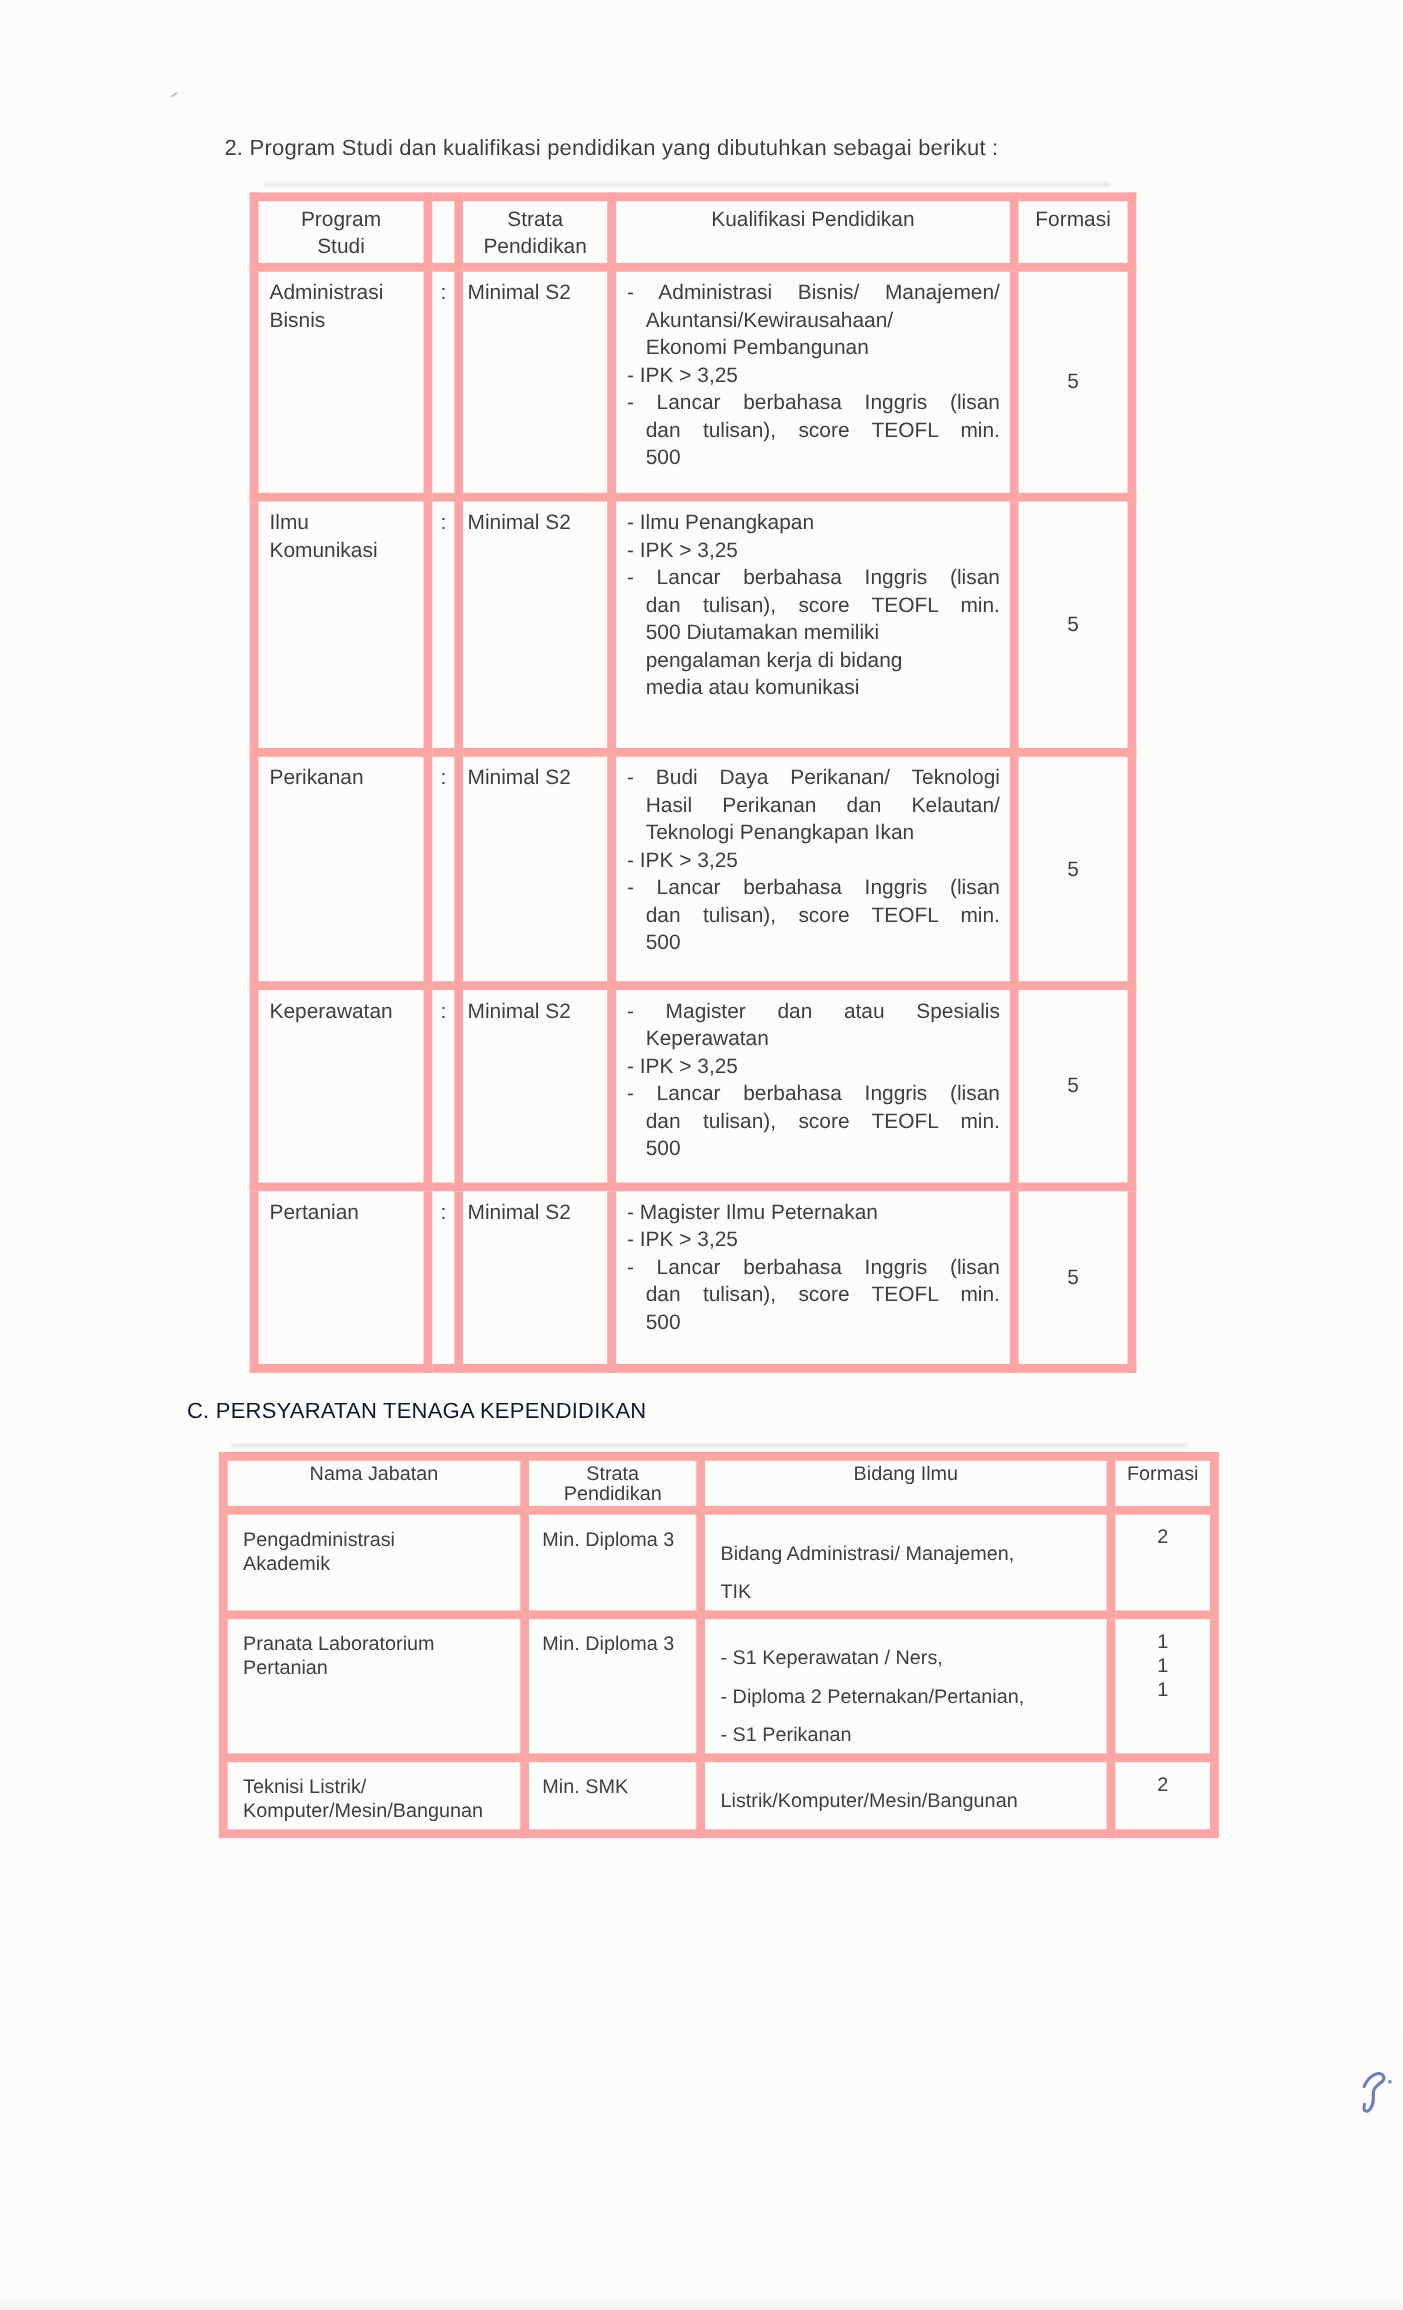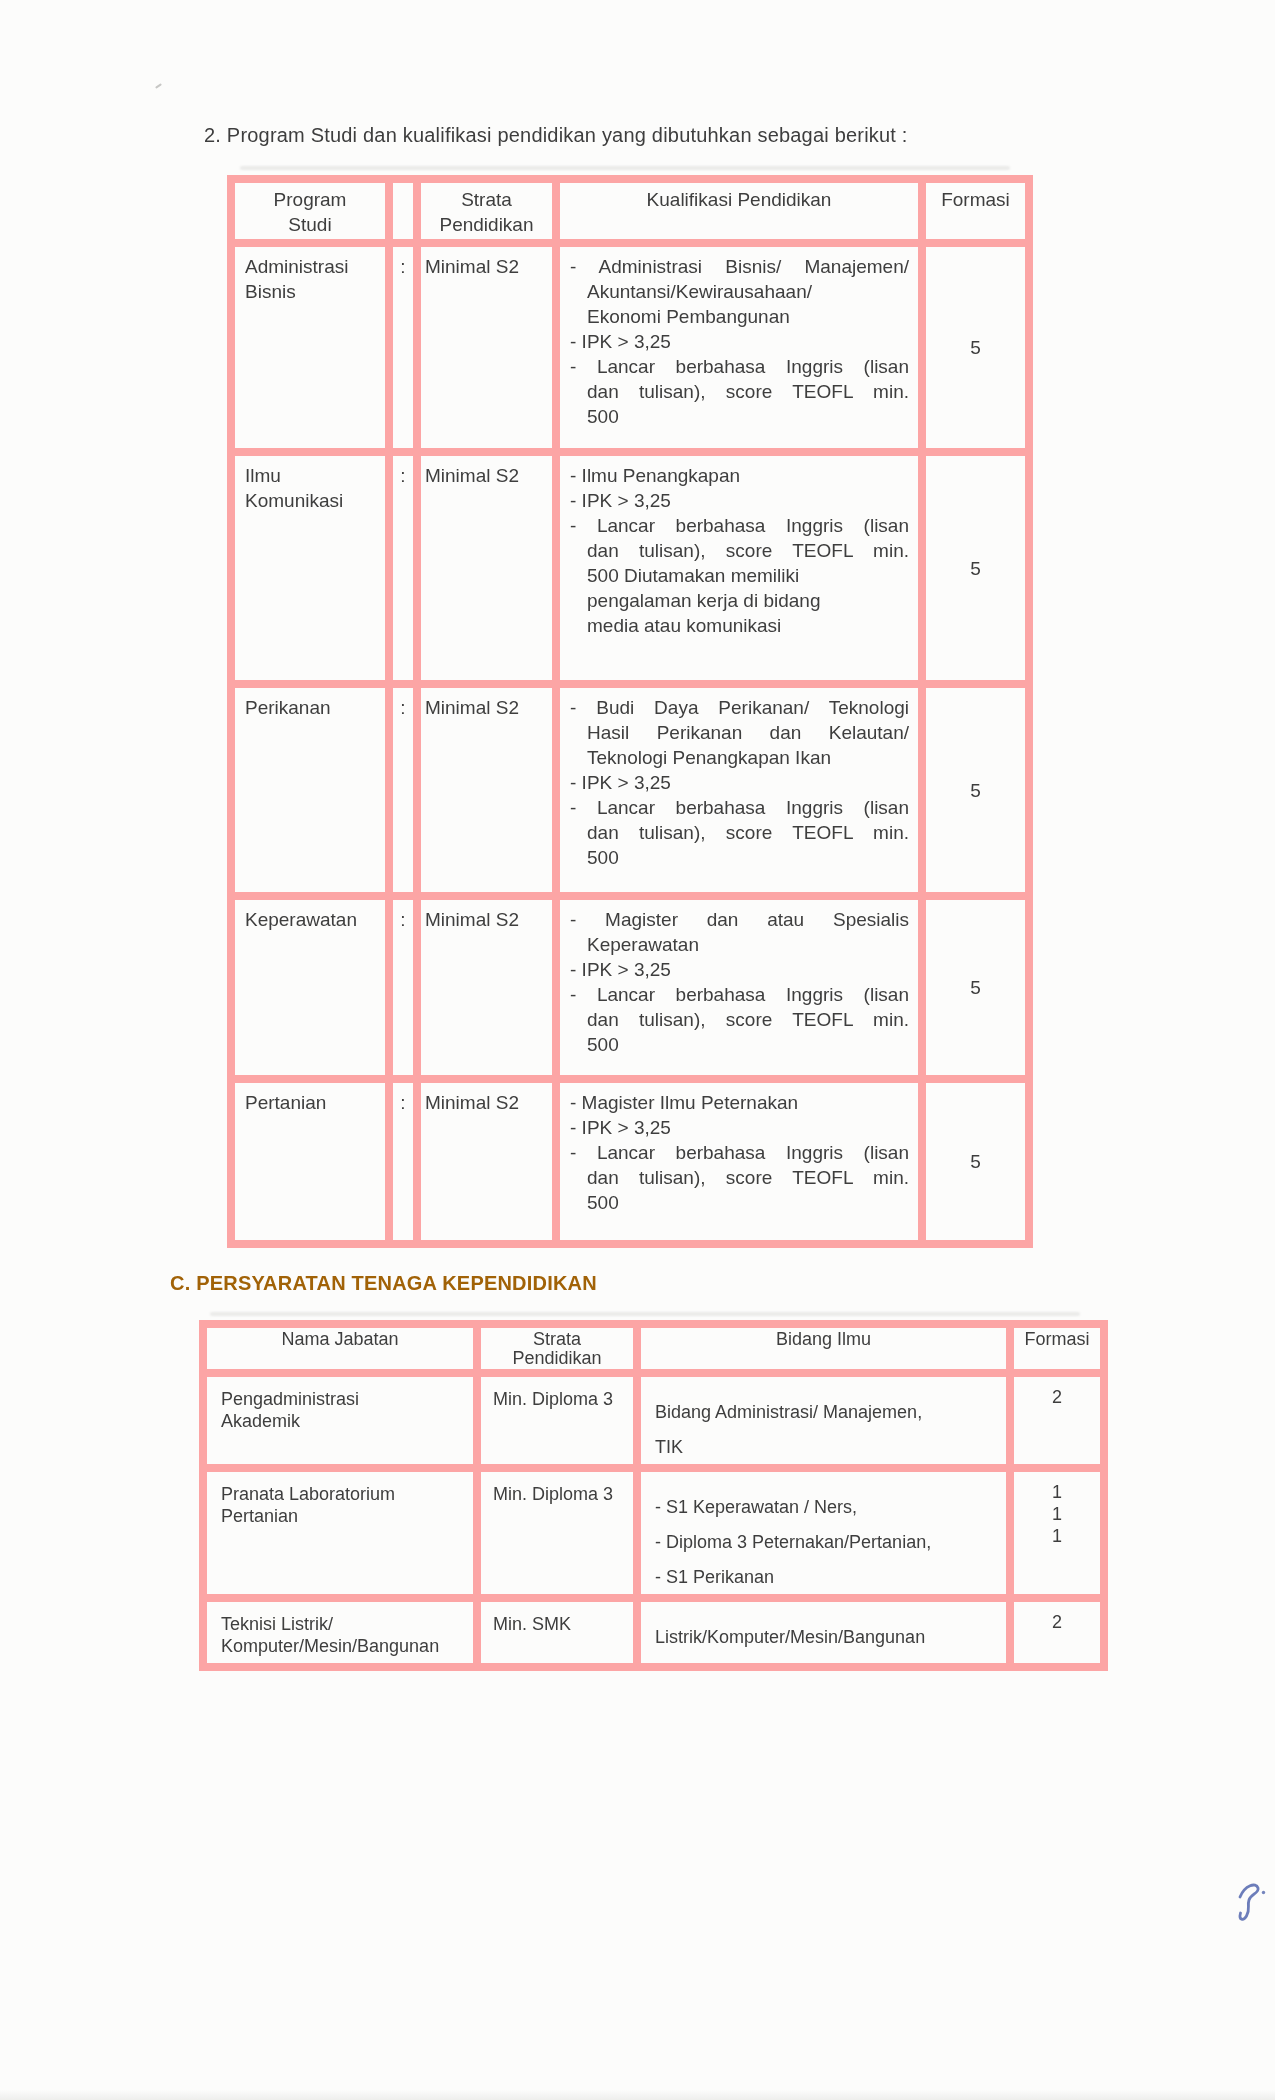--- a/index.html
+++ b/index.html
@@ -10,21 +10,21 @@
     overflow:hidden;
     font-family:"Liberation Sans", sans-serif;
     color:#3e3e3e;
   }
   .intro{
     position:absolute;left:204px;top:124px;
     font-size:20px;letter-spacing:.2px;
   }
   .section-heading{
     position:absolute;left:170px;top:1272px;
-    font-size:20px;font-weight:bold;color:#a16207;letter-spacing:.2px;
+    font-size:20px;font-weight:normal;color:#0f172a;letter-spacing:.2px;
   }
   table{border-collapse:collapse;table-layout:fixed;position:absolute;background:transparent;}
   td,th{border:8px solid #fca5a5;vertical-align:top;overflow:hidden;}
   
   .smudge{position:absolute;background:#dcdcda;height:4px;border-radius:2px;opacity:.55;filter:blur(1px);}
 
   
   #program-table{left:227px;top:175px;width:798px;font-size:19px;line-height:25px;}
   #program-table th{font-weight:normal;text-align:center;padding:4px 8px 2px;line-height:25px;}
   #program-table th.th-program{padding:4px 22px 2px;}
@@ -189,21 +189,21 @@
           </td>
     <td class="s-formasi">
             <div>2</div>
           </td>
   </tr>
         <tr style="height: 90px;">
     <td class="s-nama">Pranata Laboratorium Pertanian</td>
     <td class="s-strata">Min. Diploma 3</td>
     <td class="s-bidang">
             <div class="b-line">- S1 Keperawatan / Ners,</div>
-            <div class="b-line">- Diploma 3 Peternakan/Pertanian,</div>
+            <div class="b-line">- Diploma 2 Peternakan/Pertanian,</div>
             <div class="b-line">- S1 Perikanan</div>
           </td>
     <td class="s-formasi">
             <div>1</div>
             <div>1</div>
             <div>1</div>
           </td>
   </tr>
         <tr style="height: 68px;">
     <td class="s-nama">Teknisi Listrik/ Komputer/Mesin/Bangunan</td>

